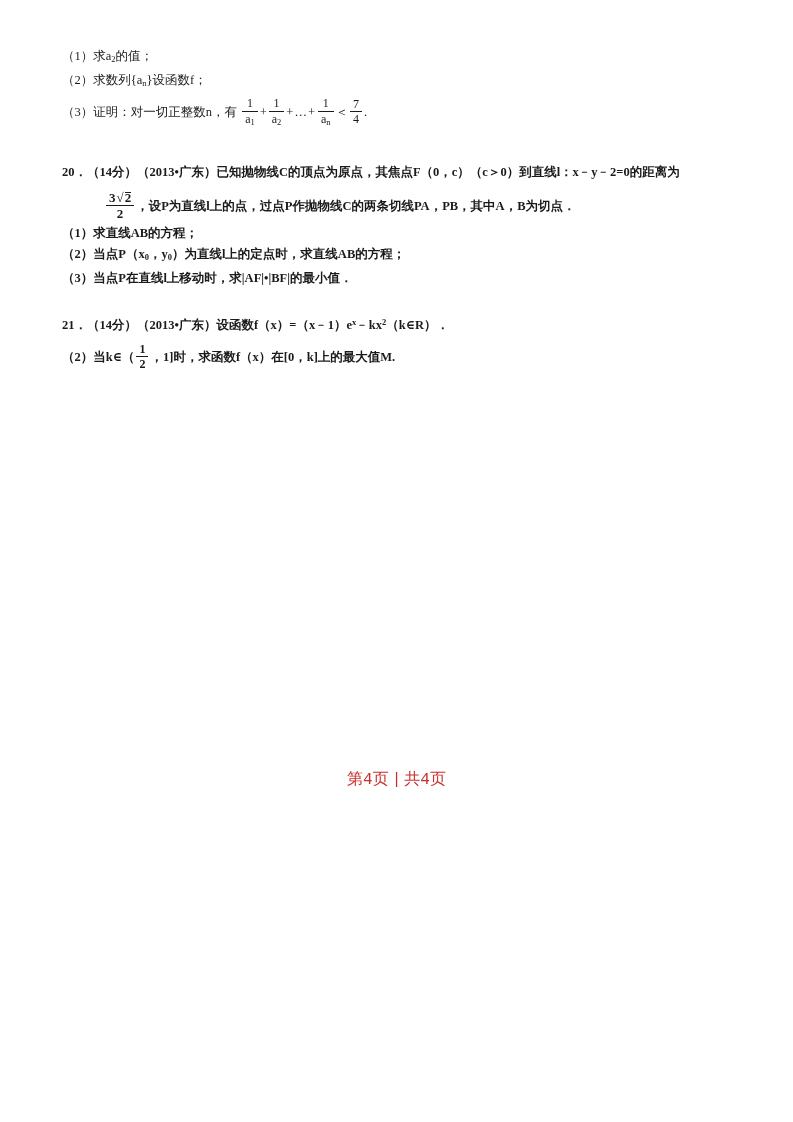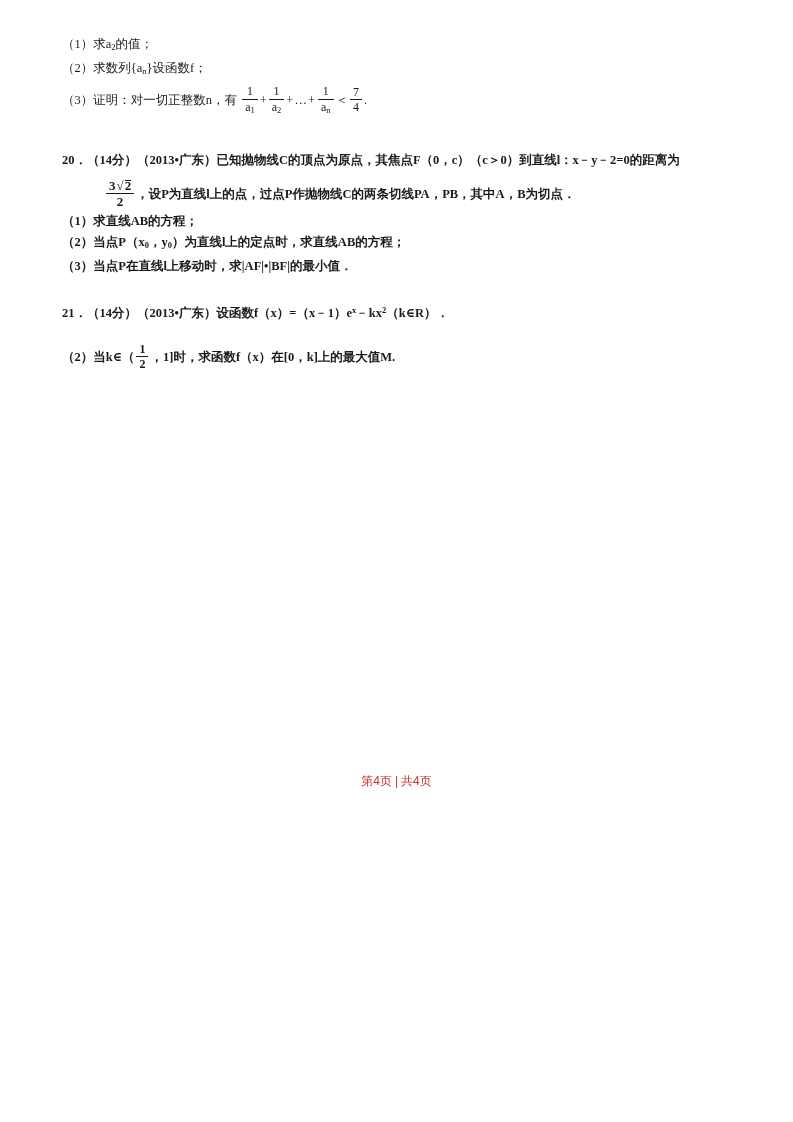--- a/index.html
+++ b/index.html
@@ -13,21 +13,21 @@
     font-family: "Liberation Serif", "DejaVu Serif", serif;
     color: #000000;
     position: relative;
     overflow: hidden;
   }
   .page {
     position: relative;
     width: 793px;
     height: 818px;
     box-sizing: border-box;
-    padding: 34px 62px 0 62px;
+    padding: 46px 62px 0 62px;
   }
   .line {
     font-size: 12.5px;
     line-height: 21px;
     color: #1a1a1a;
     white-space: nowrap;
   }
   .blk {
     margin-bottom: 0;
   }
@@ -100,23 +100,23 @@
   }
   .dots {
     letter-spacing: 1px;
   }
   .footer {
     position: absolute;
     left: 0;
     right: 0;
     bottom: 28px;
     text-align: center;
-    font-size: 12px;
+    font-size: 16px;
     color: #c9302c;
-    font-family: Liberation Sans, sans-serif;
+    font-family: Liberation Mono, monospace;
   }
   .footer .sep {
     color: #c9302c;
     margin: 0 3px;
   }
   .q-num {
     display: inline-block;
   }
 </style>
 </head>
@@ -176,21 +176,21 @@
       <span>（3）</span><span>当点P在直线l上移动时，求|AF|•|BF|的最小值．</span>
     </div>
   </div>
 
   <div class="q-block" style="margin-top:22px;">
     <div class="q-head" style="line-height:22px;">
       <span class="q-num">21．</span><span>（14分）</span><span>（2013•广东）</span><span>设函数f（x）=（x﹣1）e</span><sup>x</sup><span>﹣kx</span><sup>2</sup><span>（k∈R）．</span>
     </div>
 
 
-    <div class="sub tall-line" style="margin-top:16px;">
+    <div class="sub tall-line" style="margin-top:4px;">
       <span>（2）</span><span>当k∈（</span><span class="frac">
         <span class="num">1</span>
         <span class="den">2</span>
       </span><span>，1]时，求函数f（x）在[0，k]上的最大值M.</span>
     </div>
   </div>
 
   <div class="footer">
     <span>第4页</span><span class="sep">|</span><span>共4页</span>
   </div>

